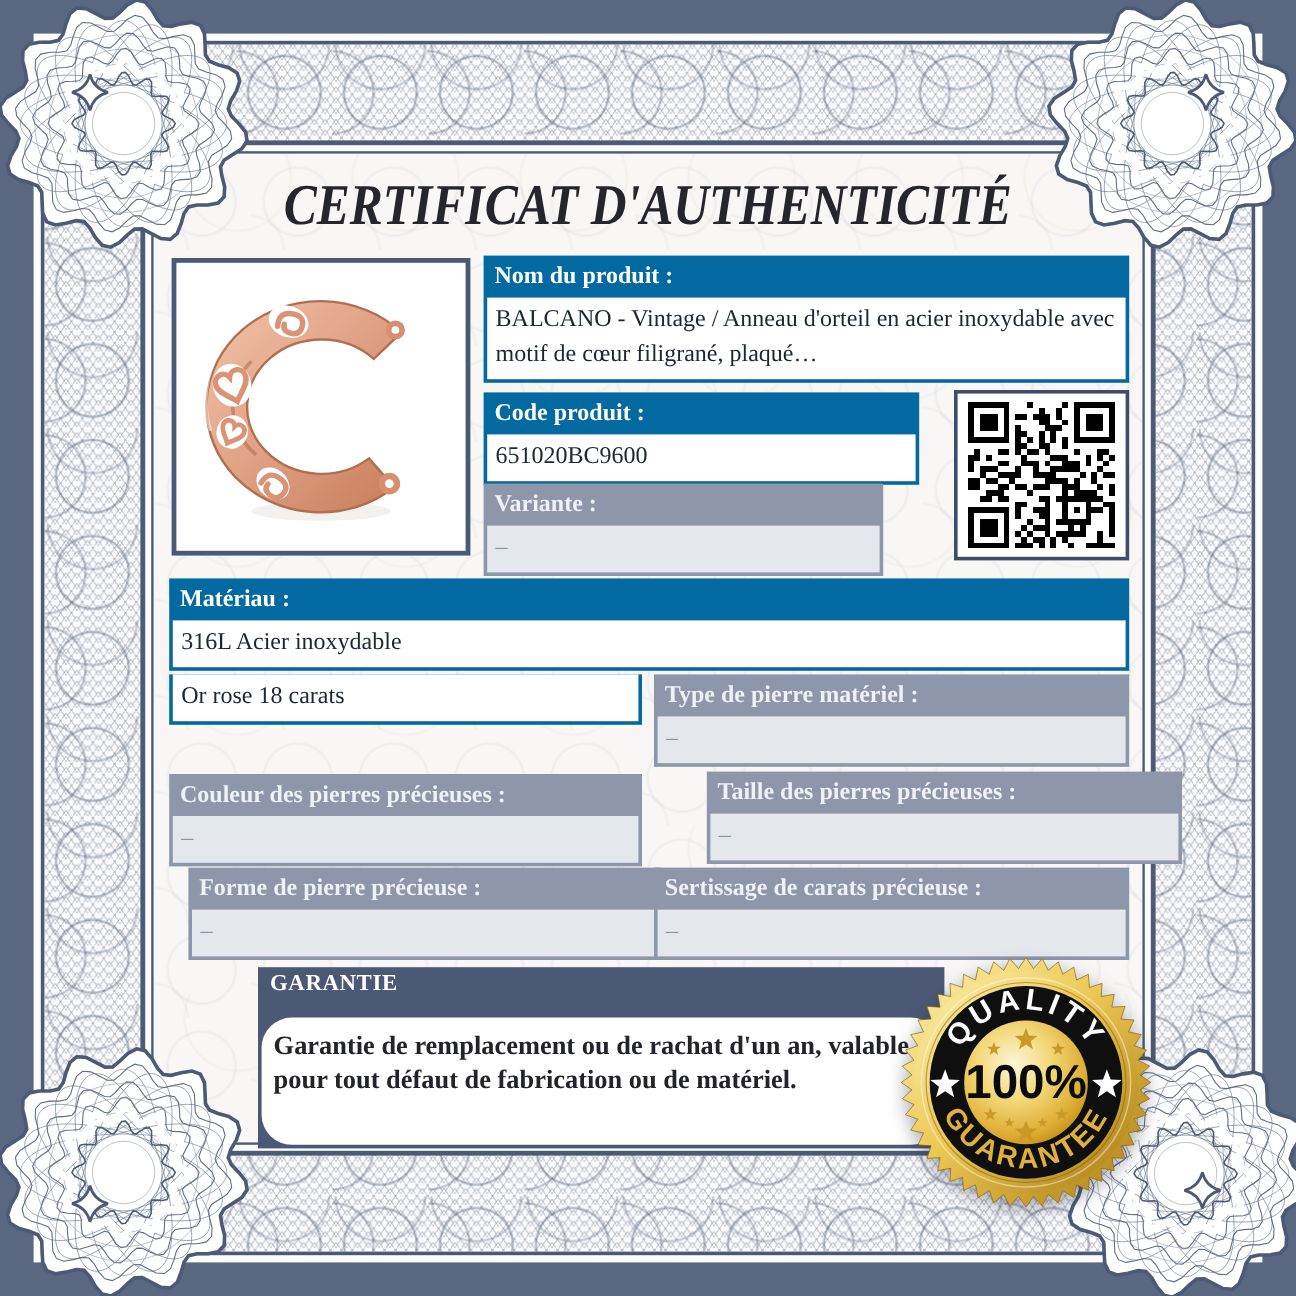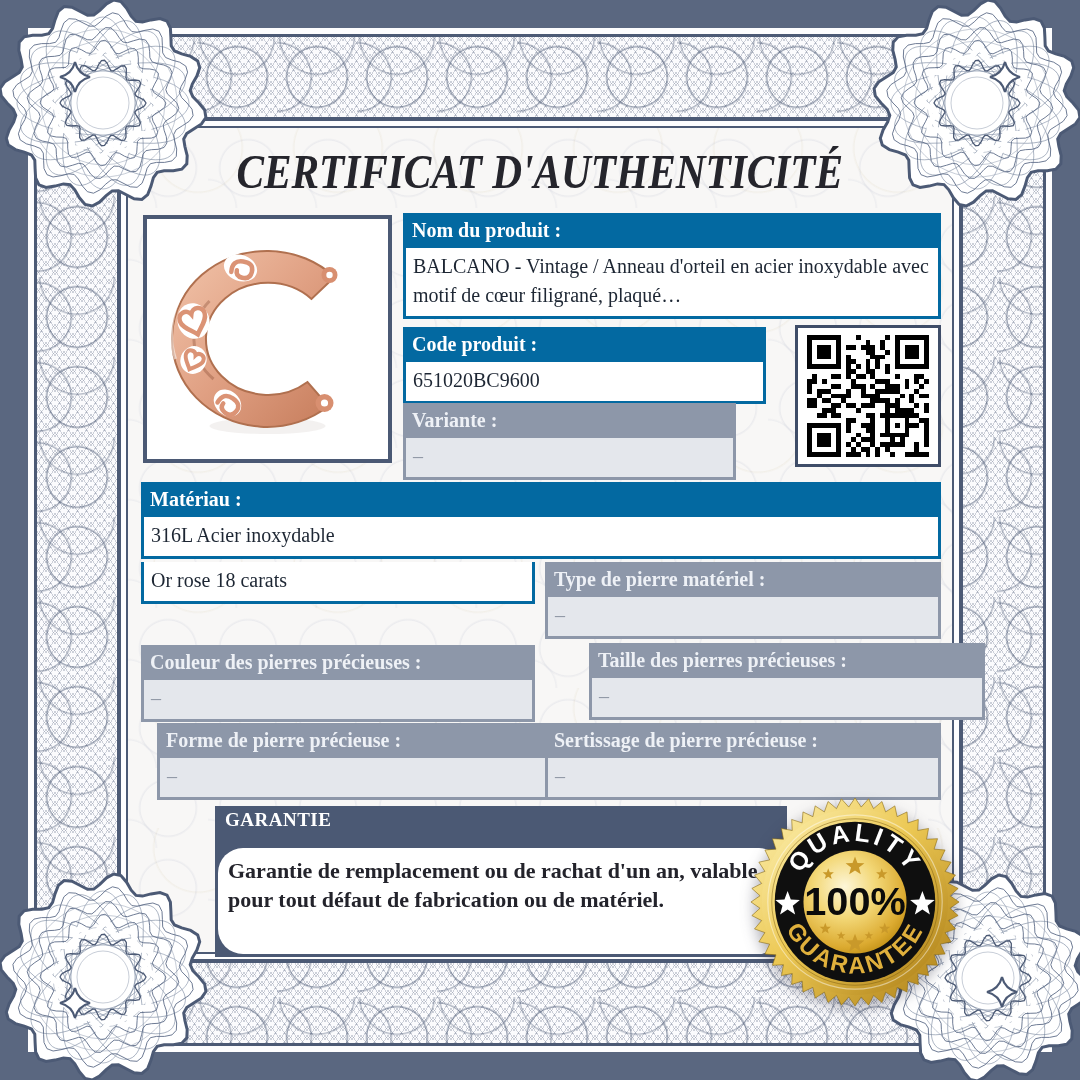--- a/index.html
+++ b/index.html
@@ -539,21 +539,21 @@
   <div class="abs field off" style="left:545px;top:643px;width:396px;margin-left:44px;">
     <div class="fh">Taille des pierres précieuses :</div>
     <div class="fv">–</div>
   </div>
 
   <div class="abs field off" style="left:141px;top:723px;width:394px;margin-left:16px;">
     <div class="fh">Forme de pierre précieuse :</div>
     <div class="fv">–</div>
   </div>
   <div class="abs field off" style="left:545px;top:723px;width:396px;">
-    <div class="fh">Sertissage de pierre précieuse :</div>
+    <div class="fh">Sertissage de carats précieuse :</div>
     <div class="fv">–</div>
   </div>
 
   <div class="abs warr" style="left:215px;top:806px;width:572px;">
     <div class="wh">GARANTIE</div>
     <div class="wb">Garantie de remplacement ou de rachat d'un an, valable pour tout défaut de fabrication ou de matériel.</div>
   </div>
 
   <svg id="badge" class="abs badge" style="left:746px;top:793px;" width="218" height="218" viewBox="-110 -110 220 220">
       <defs>

